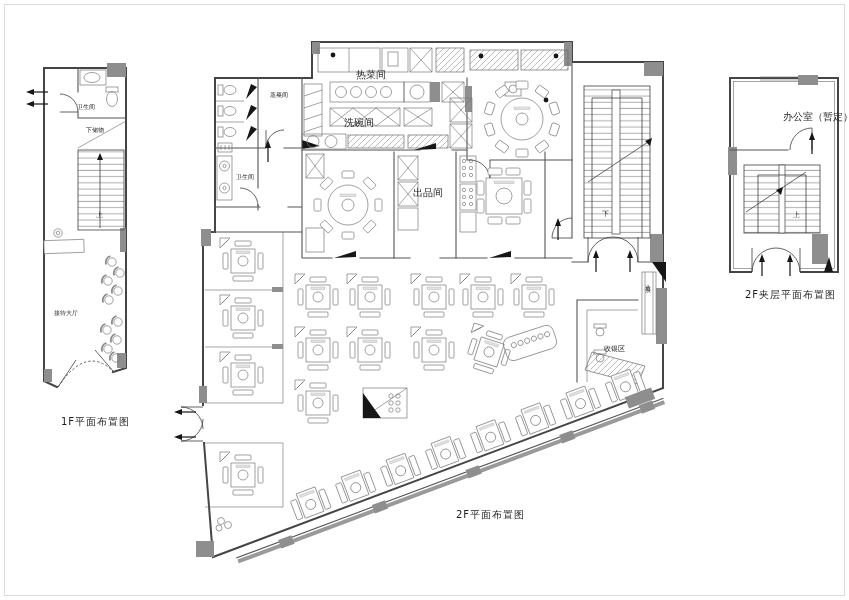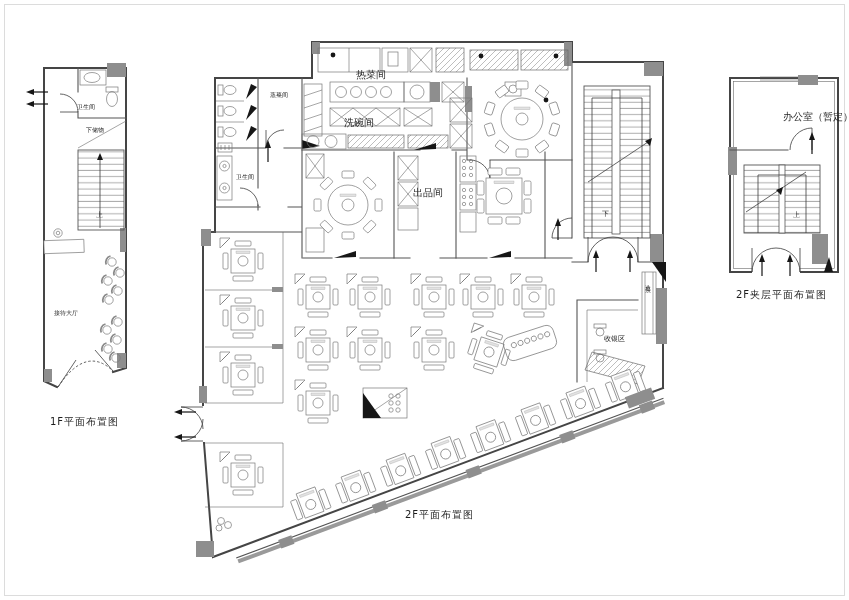--- a/index.html
+++ b/index.html
@@ -467,28 +467,28 @@
       <use href="#arr" transform="translate(762,266)"></use>
       <use href="#arr" transform="translate(790,266)"></use>
       <path class="bk" d="M824,272 L833,272 L829,257 Z"></path>
     </g>
   </svg>
 
   <div class="lab r6" style="left:77px;top:104px">卫生间</div>
   <div class="lab r6" style="left:86px;top:127px">下储物</div>
   <div class="lab r7" style="left:96px;top:212px">上</div>
   <div class="lab r6" style="left:54px;top:310px">接待大厅</div>
-  <div class="lab title" style="left:50px;top:417px;width:80px;text-align:left">1F平面布置图</div>
+  <div class="lab title" style="left:50px;top:417px;width:80px;text-align:right">1F平面布置图</div>
 
   <div class="lab r6" style="left:270px;top:92px">蒸菜间</div>
   <div class="lab r65" style="left:356px;top:70px">热菜间</div>
   <div class="lab r65" style="left:344px;top:118px">洗碗间</div>
   <div class="lab r6" style="left:236px;top:174px">卫生间</div>
   <div class="lab r65" style="left:413px;top:188px">出品间</div>
   <div class="lab r7" style="left:602px;top:211px">下</div>
-  <div class="lab r7" style="left:604px;top:336px">收银区</div>
+  <div class="lab r7" style="left:604px;top:346px">收银区</div>
   <div class="lab r6 vert" style="left:645px;top:280px">造景</div>
-  <div class="lab title" style="left:405px;top:510px;width:120px;text-align:left">2F平面布置图</div>
+  <div class="lab title" style="left:405px;top:510px;width:120px;text-align:right">2F平面布置图</div>
 
   <div class="lab r65" style="left:783px;top:112px">办公室（暂定）</div>
   <div class="lab r7" style="left:793px;top:212px">上</div>
-  <div class="lab title" style="left:736px;top:290px;width:100px;text-align:left">2F夹层平面布置图</div>
+  <div class="lab title" style="left:736px;top:290px;width:100px;text-align:right">2F夹层平面布置图</div>
 </div>
 
 </body></html>

